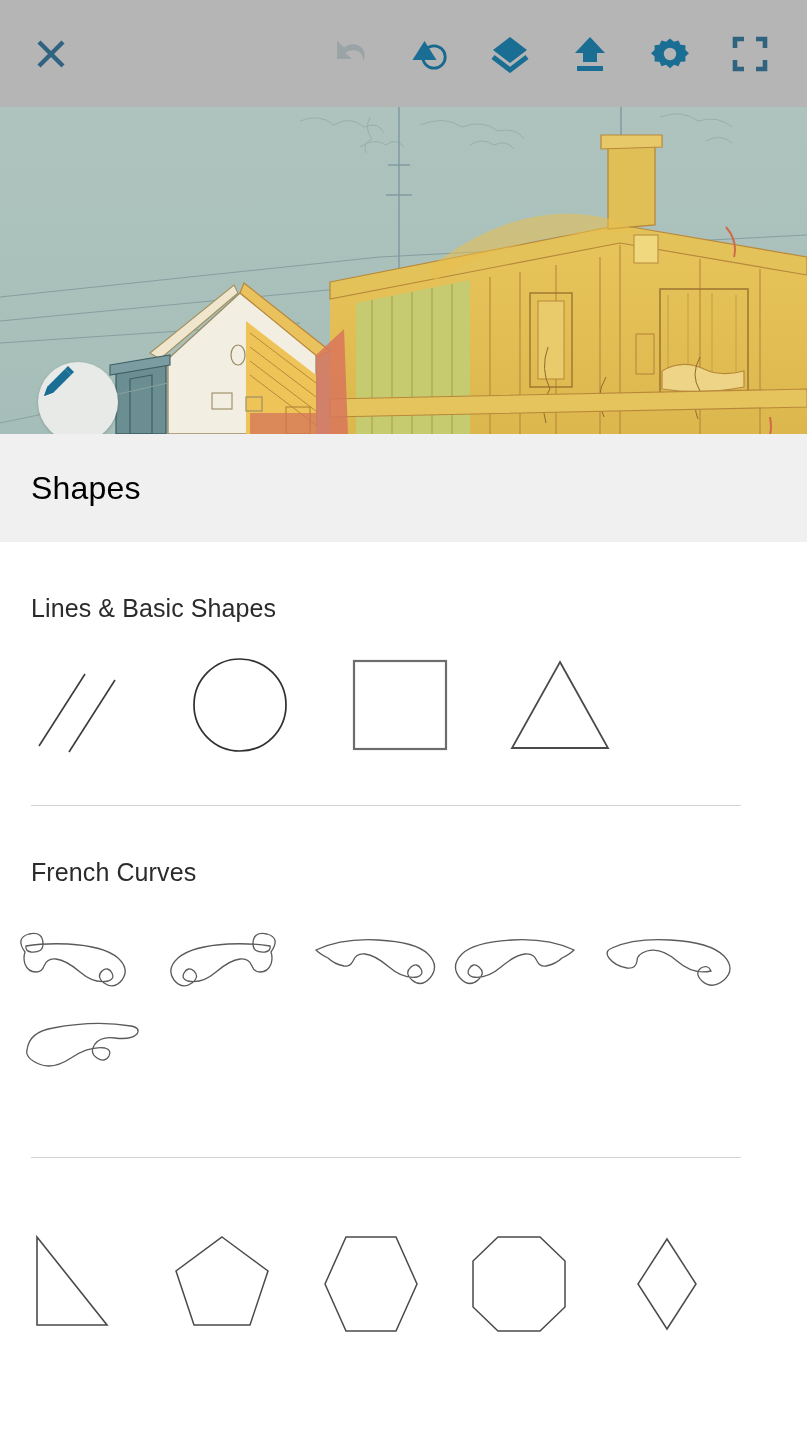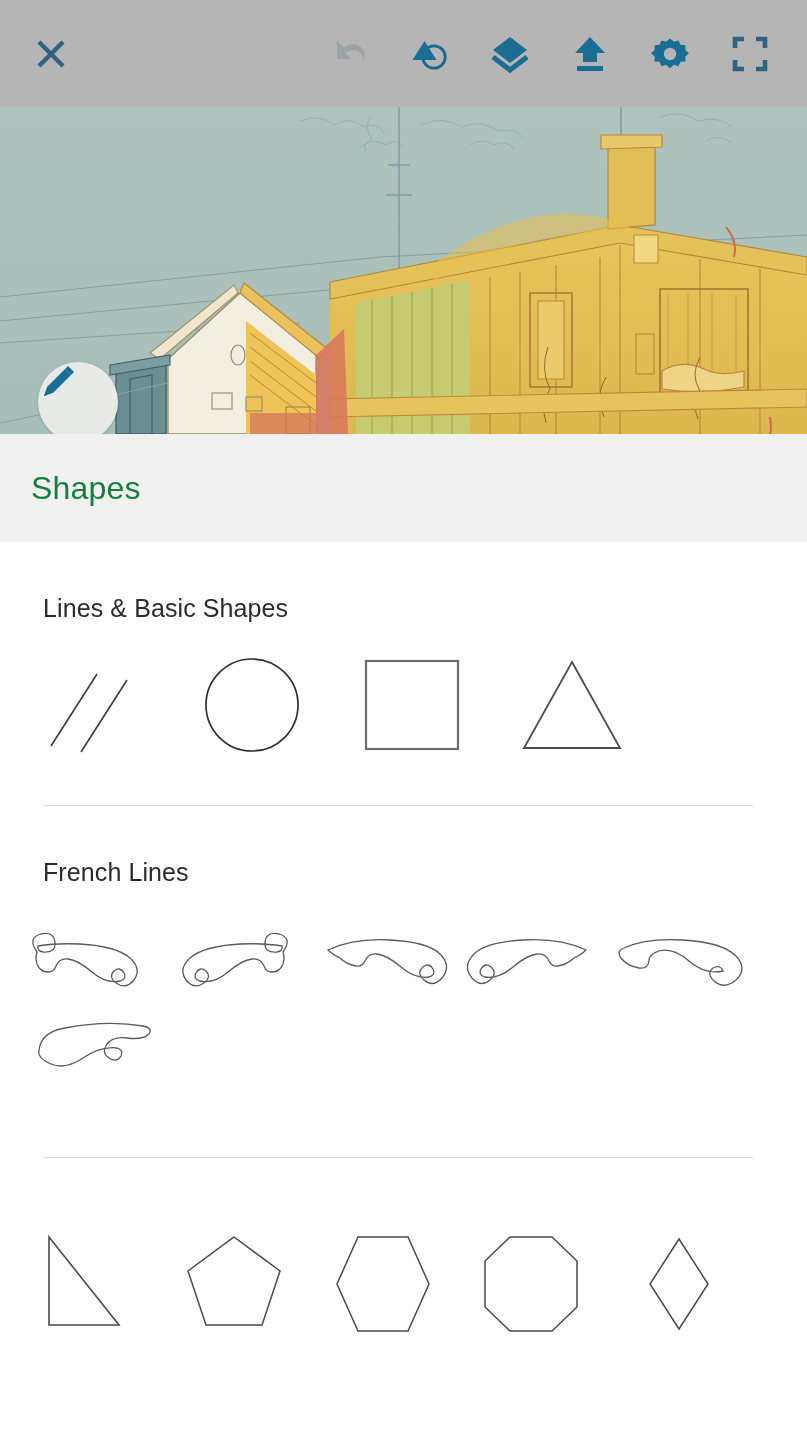--- a/index.html
+++ b/index.html
@@ -49,27 +49,27 @@
   }
 
   
   #shapes-header {
     position:absolute; left:0; top:434px; width:807px; height:108px;
     background:#f0f0f0;
     display:flex; align-items:center;
   }
   #shapes-title {
     margin-left:31px;
-    font-size:32px; font-weight:400; color:#15803d;
+    font-size:32px; font-weight:400; color:#000000;
     letter-spacing:.2px;
   }
 
   
   #sheet {
-    position:absolute; left:12px; top:542px; width:741px; height:892px;
+    position:absolute; left:0; top:542px; width:741px; height:892px;
     background:#ffffff;
   }
   .section-title {
     margin-left:31px;
     font-size:25px; font-weight:400; color:#2b2b2b;
     letter-spacing:.1px;
   }
   .divider {
     margin-left:31px;
     height:1px; background:#d4d4d4;
@@ -331,21 +331,21 @@
             <path d="M55 12 L103 98 L7 98 Z" fill="none" stroke="#4a4a4a" stroke-width="1.8"></path>
           </svg>
         </div>
 
       </div>
 
       <div id="div-1" class="divider"></div>
     </div>
 
     <div id="sec-curves">
-      <div class="section-title">French Lines</div>
+      <div class="section-title">French Curves</div>
 
       <div id="row-curves-1" class="shape-row">
 
         <div class="shape-cell">
           <svg width="130" height="76" viewBox="0 0 130 76">
             <path d="M16 28 q-10 -14 4 -18 q14 -3 14 10 q0 9 -12 8 q-6 -1 -5 -6
                      q18 -3 42 -2 q36 2 50 14 q12 11 4 22 q-8 10 -18 3 q-8 -6 -2 -12
                      q6 -5 10 2 q3 6 -4 8 q-14 3 -28 -9 q-14 -12 -24 -13 q-9 -1 -12 7
                      q-2 6 -8 6 q-8 0 -11 -8 q-2 -6 0 -12 Z" fill="none" stroke="#5a5a5a" stroke-width="1.3"></path>
           </svg>

